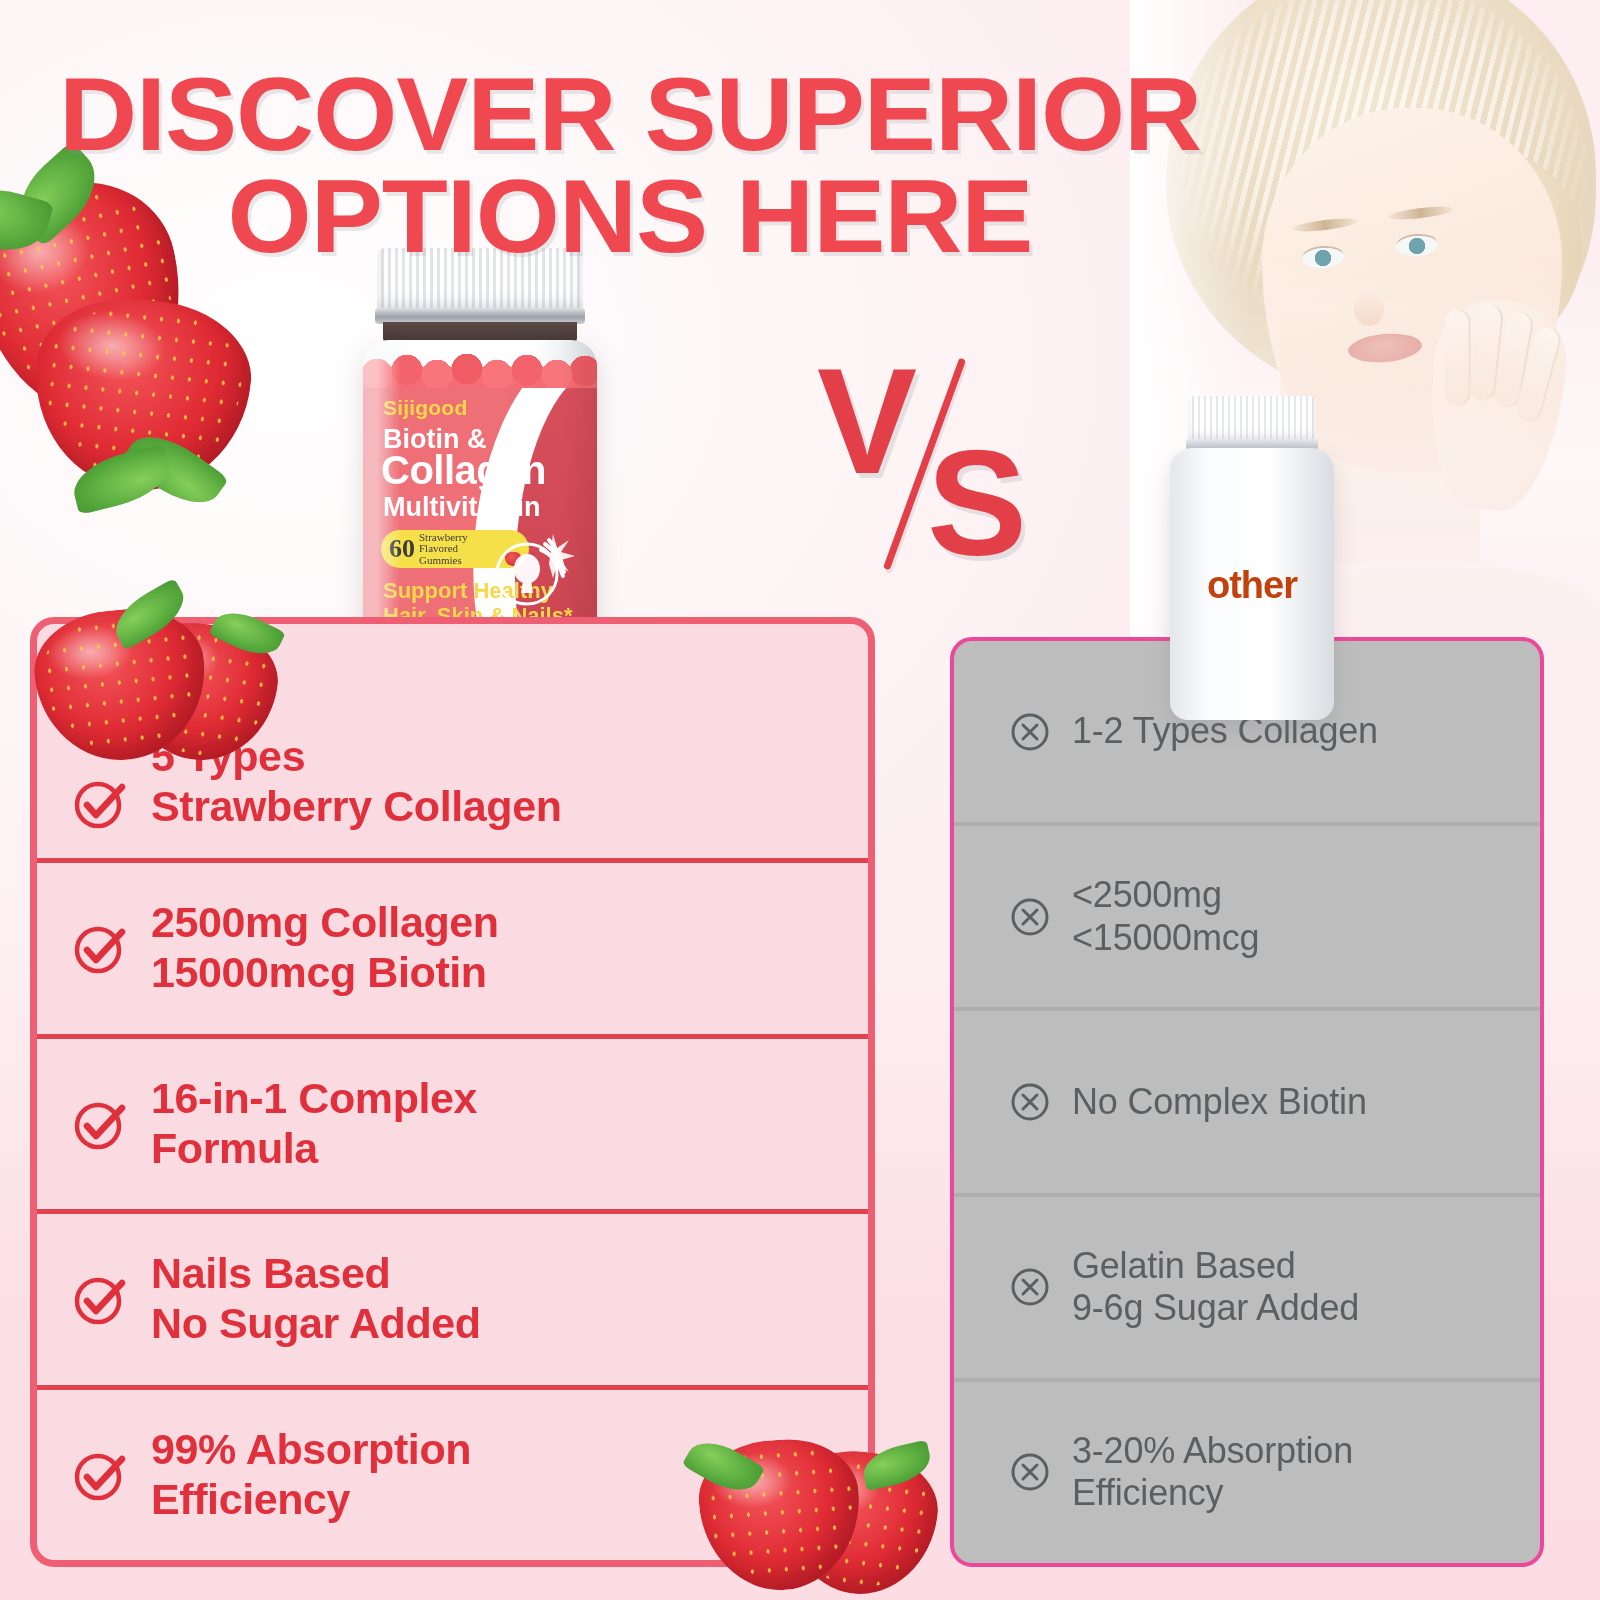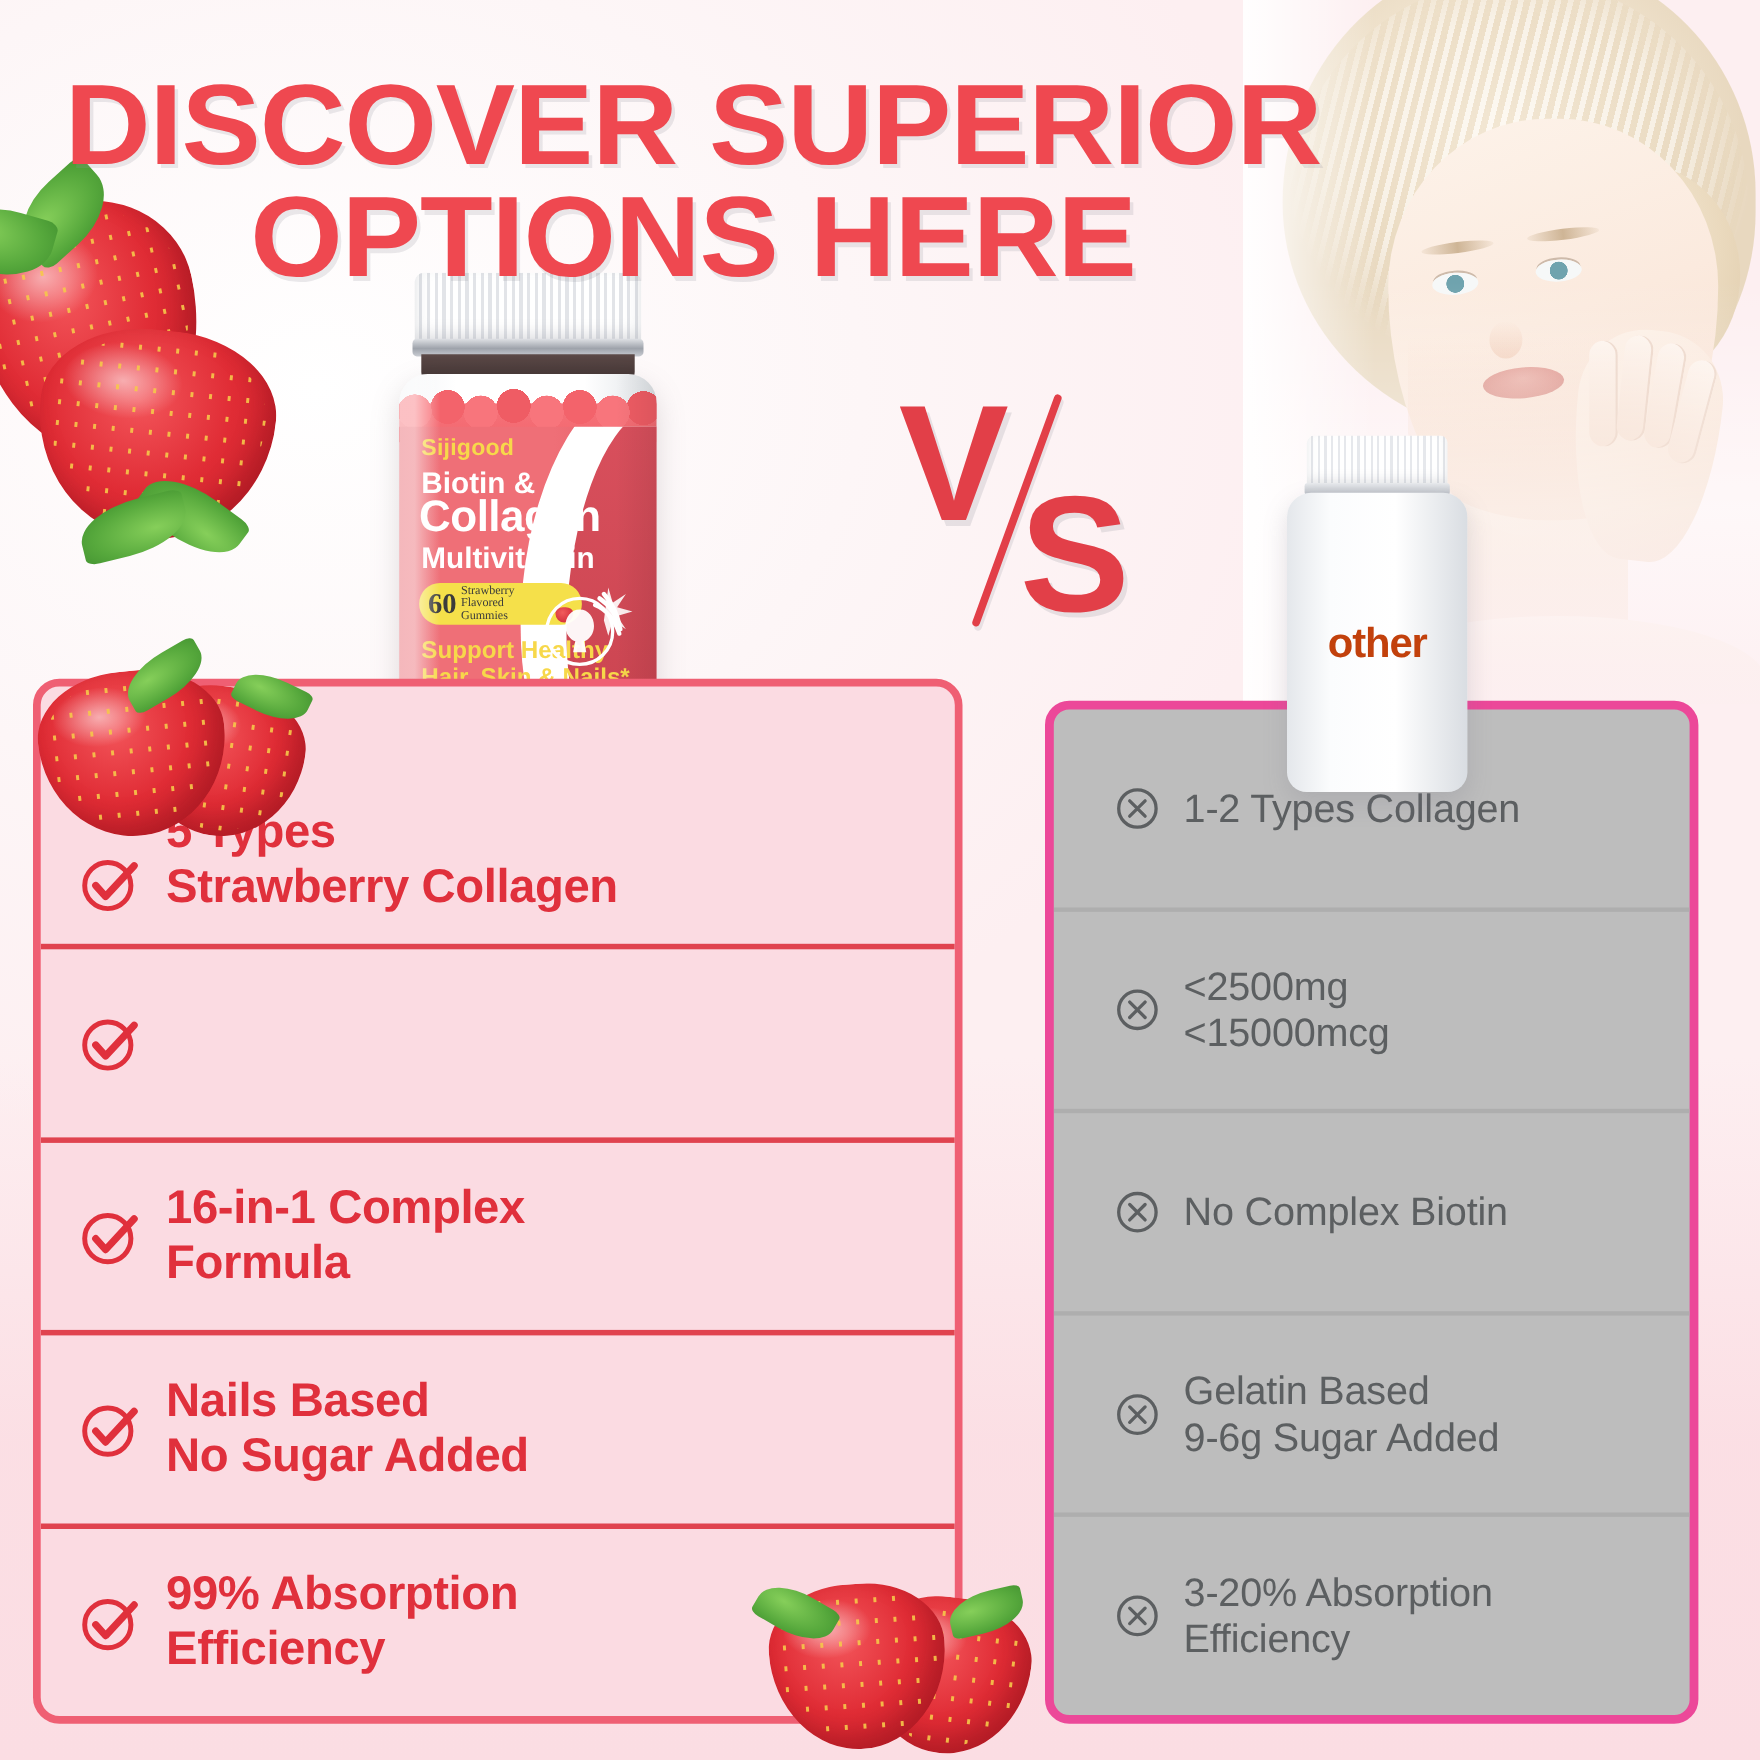--- a/index.html
+++ b/index.html
@@ -331,21 +331,21 @@
   }
   .row-l:first-child{ flex:1.22 1 0; align-items:flex-end; padding-bottom:26px; }
   .row-l:last-child{ border-bottom:none; }
   .row-l .txt{
     color:#e0303c; font-size:43px; font-weight:bold; line-height:1.16; letter-spacing:-.4px;
   }
 
   .panel-right{
     position:absolute; left:950px; top:637px; width:594px; height:930px;
     background:#bdbdbd;
-    border:8px solid #ec4899;
+    border:4px solid #ec4899;
     border-radius:22px;
     z-index:14;
     overflow:hidden;
   }
   .panel-right .rows{ position:absolute; inset:0; display:flex; flex-direction:column; }
   .row-r{
     flex:1 1 0; display:flex; align-items:center; gap:18px;
     padding:0 26px 0 52px;
     border-bottom:4px solid #aeaeae;
   }
@@ -463,20 +463,24 @@
       <div class="txt">
         <span>5 Types</span><br>
         <span>Strawberry Collagen</span>
       </div>
     </div>
     <div class="row-l">
       <svg class="ico" width="58" height="58" viewBox="0 0 58 58">
         <circle cx="27" cy="31" r="21" fill="none" stroke="#e0303c" stroke-width="4.5"></circle>
         <path d="M16 31l9 10 26-28" fill="none" stroke="#e0303c" stroke-width="6.5" stroke-linecap="round" stroke-linejoin="round"></path>
       </svg>
+      <div class="txt">
+        <span>2500mg Collagen</span><br>
+        <span>15000mcg Biotin</span>
+      </div>
     </div>
     <div class="row-l">
       <svg class="ico" width="58" height="58" viewBox="0 0 58 58">
         <circle cx="27" cy="31" r="21" fill="none" stroke="#e0303c" stroke-width="4.5"></circle>
         <path d="M16 31l9 10 26-28" fill="none" stroke="#e0303c" stroke-width="6.5" stroke-linecap="round" stroke-linejoin="round"></path>
       </svg>
       <div class="txt">
         <span>16-in-1 Complex</span><br>
         <span>Formula</span>
       </div>

